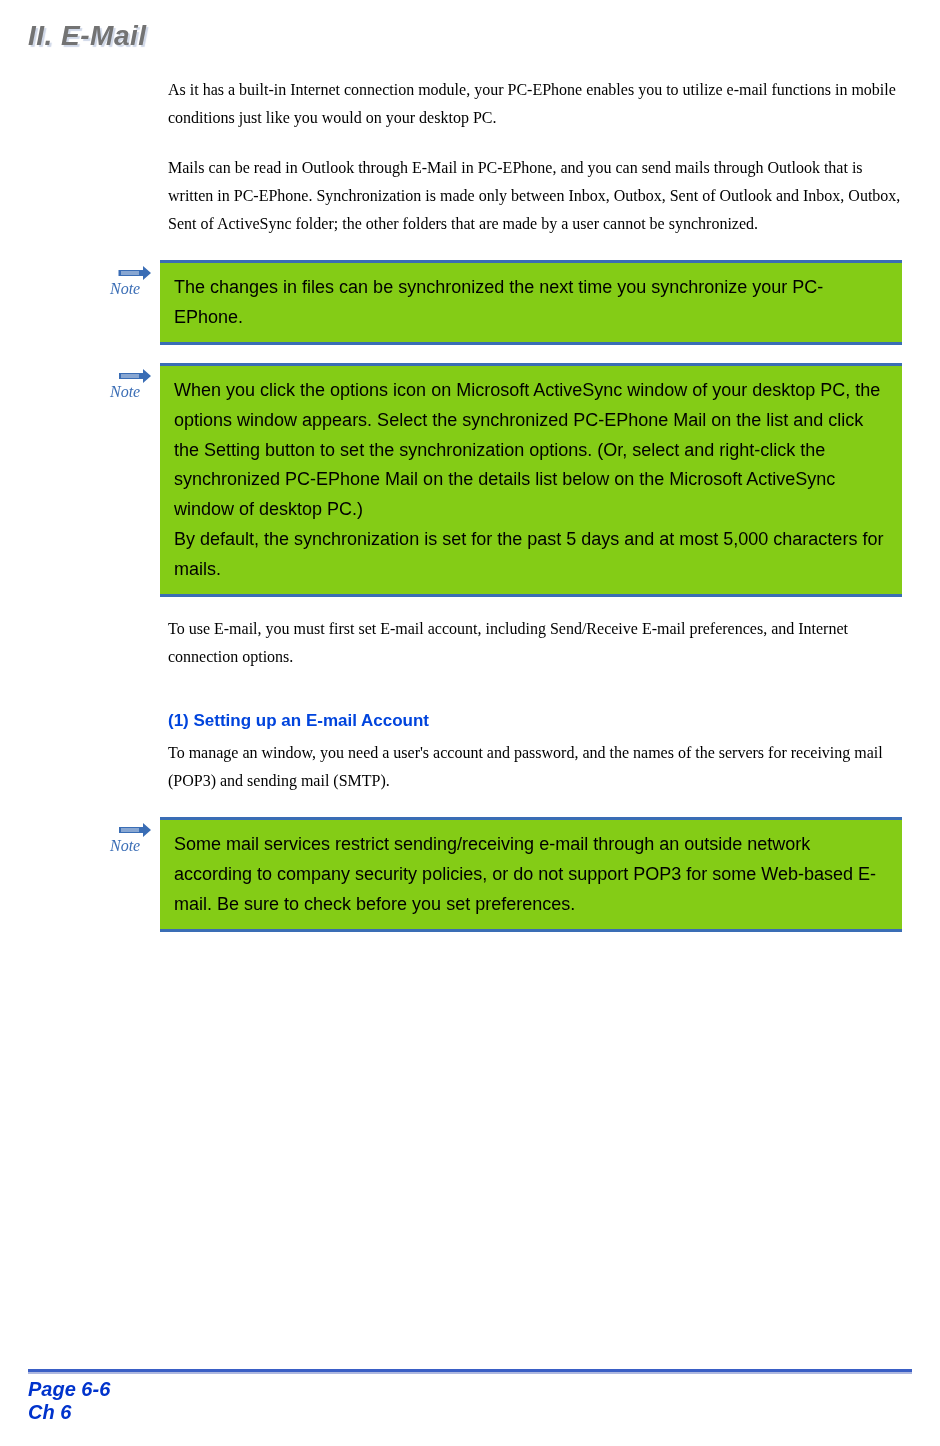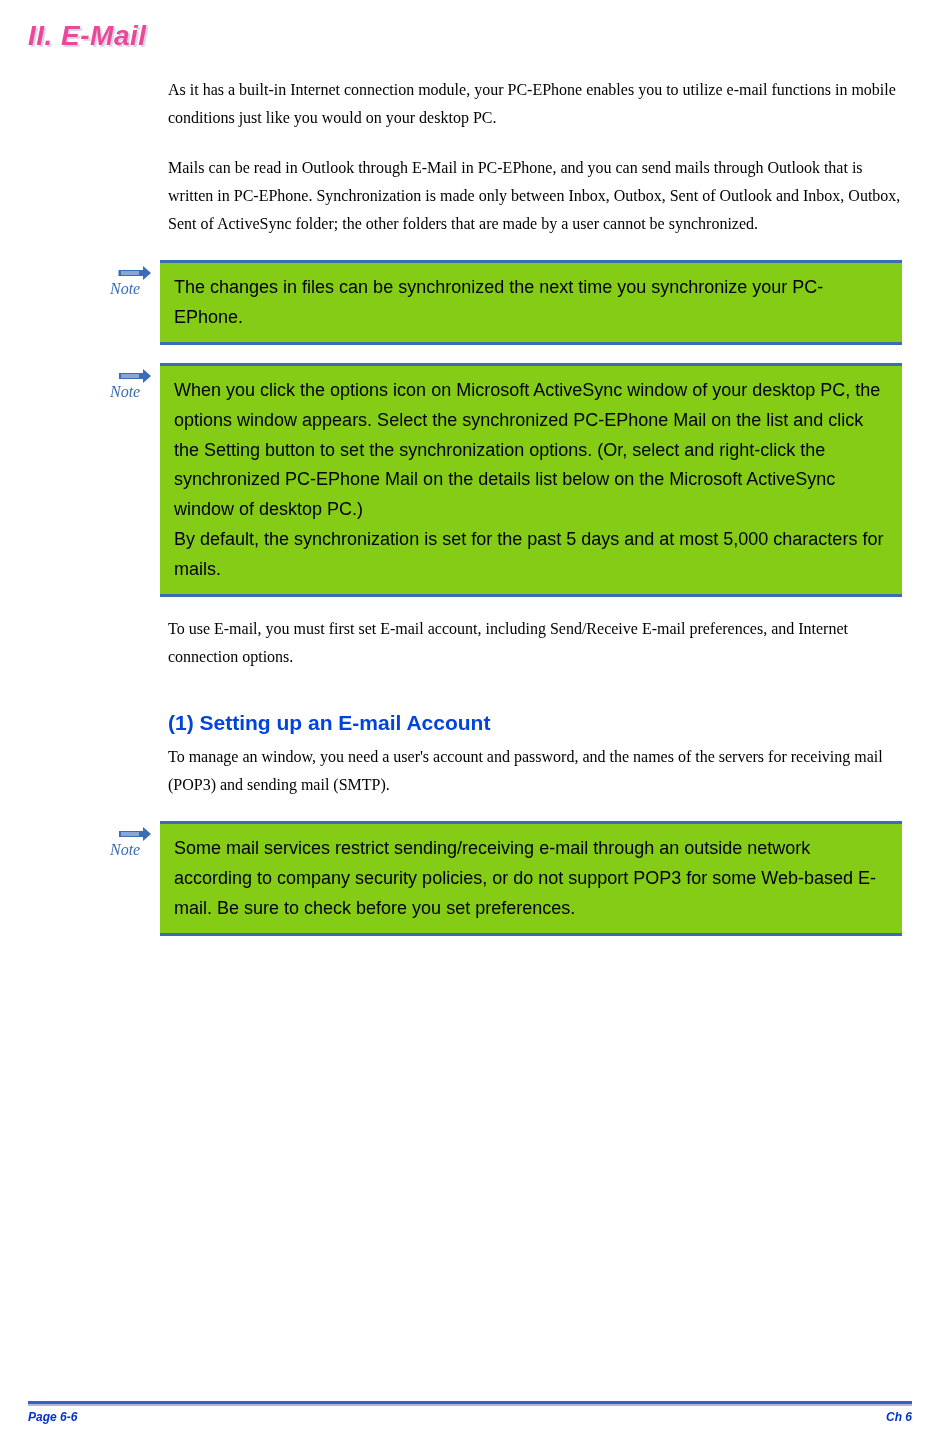--- a/index.html
+++ b/index.html
@@ -10,21 +10,21 @@
     font-family: Georgia, 'Times New Roman', serif;
     color: #000;
     position: relative;
     padding: 20px 28px 0 28px;
   }
   .section-heading {
     font-family: Arial, Helvetica, sans-serif;
     font-size: 28px;
     font-weight: bold;
     font-style: italic;
-    color: #ec4899;
+    color: #737373;
     text-shadow: 2px 2px 1px #d0d8e8;
     margin-bottom: 24px;
     letter-spacing: 0.5px;
   }
   .content {
     margin-left: 140px;
     margin-right: 10px;
   }
   .body-text {
     font-size: 16px;
@@ -59,21 +59,21 @@
     border-top: 3px solid #3a6db5;
     border-bottom: 3px solid #3a6db5;
     padding: 10px 14px 10px 14px;
     font-family: Arial, Helvetica, sans-serif;
     font-size: 18px;
     line-height: 1.65;
     color: #000;
   }
   .subsection-heading {
     font-family: Arial, Helvetica, sans-serif;
-    font-size: 21px;
+    font-size: 17px;
     font-weight: bold;
     color: #0044dd;
     margin-top: 40px;
     margin-bottom: 8px;
   }
   .footer {
     position: absolute;
     left: 0;
     right: 0;
     bottom: 22px;
@@ -82,24 +82,25 @@
   .footer-line {
     height: 3px;
     background: #3a5fc5;
     box-shadow: 0 2px 0 #aeb8e0;
     margin-bottom: 6px;
   }
   .footer-row {
     display: flex;
     justify-content: space-between;
     font-family: Arial, Helvetica, sans-serif;
-    font-size: 12px;
+    font-size: 20px;
     font-weight: bold;
     font-style: italic;
     color: #0033cc;
+    flex-direction: column;
   }
 </style>
 </head>
 <body>
 
 <h1 class="section-heading">II.   E-Mail</h1>
 
 <div class="content">
   <p class="body-text">As it has a built-in Internet connection module, your PC-EPhone enables you to utilize e-mail functions in mobile conditions just like you would on your desktop PC.</p>
   <p class="body-text">Mails can be read in Outlook through E-Mail in PC-EPhone, and you can send mails through Outlook that is written in PC-EPhone. Synchronization is made only between Inbox, Outbox, Sent of Outlook and Inbox, Outbox, Sent of ActiveSync folder; the other folders that are made by a user cannot be synchronized.</p>

